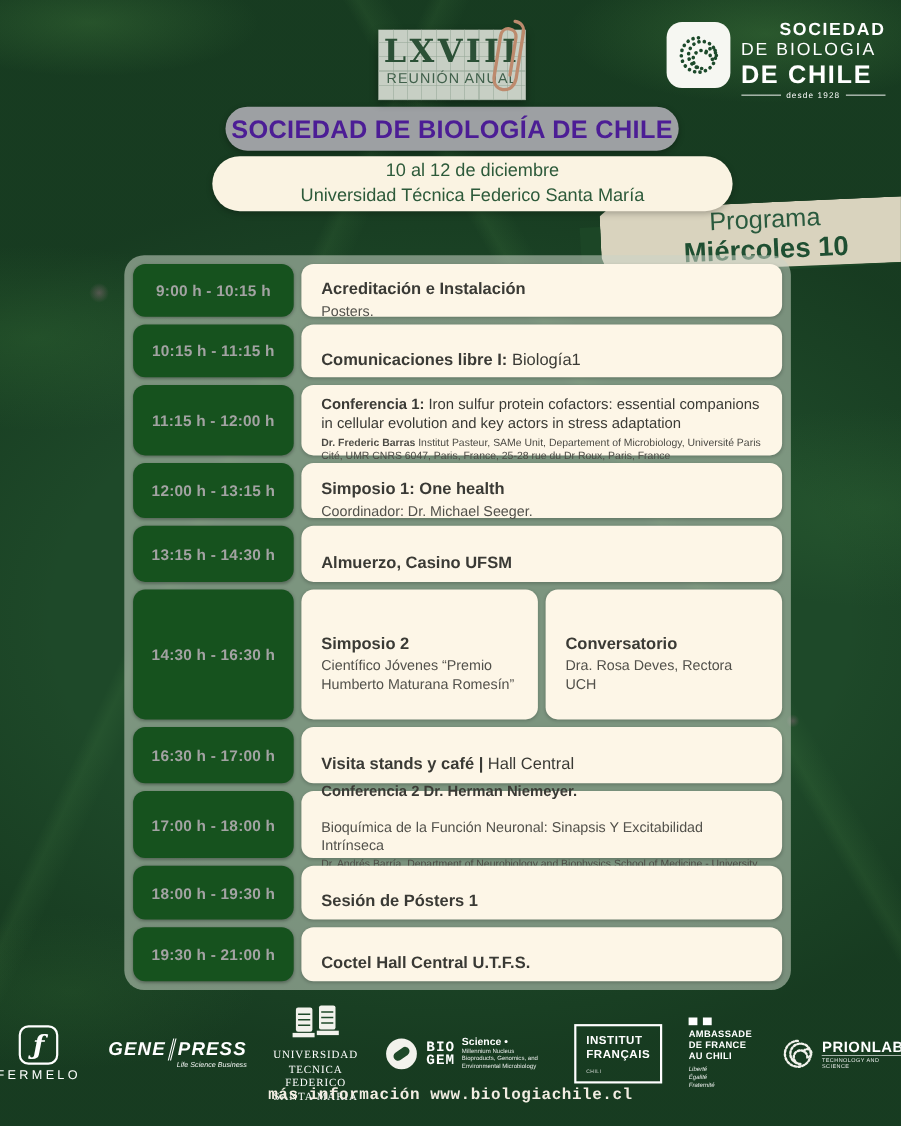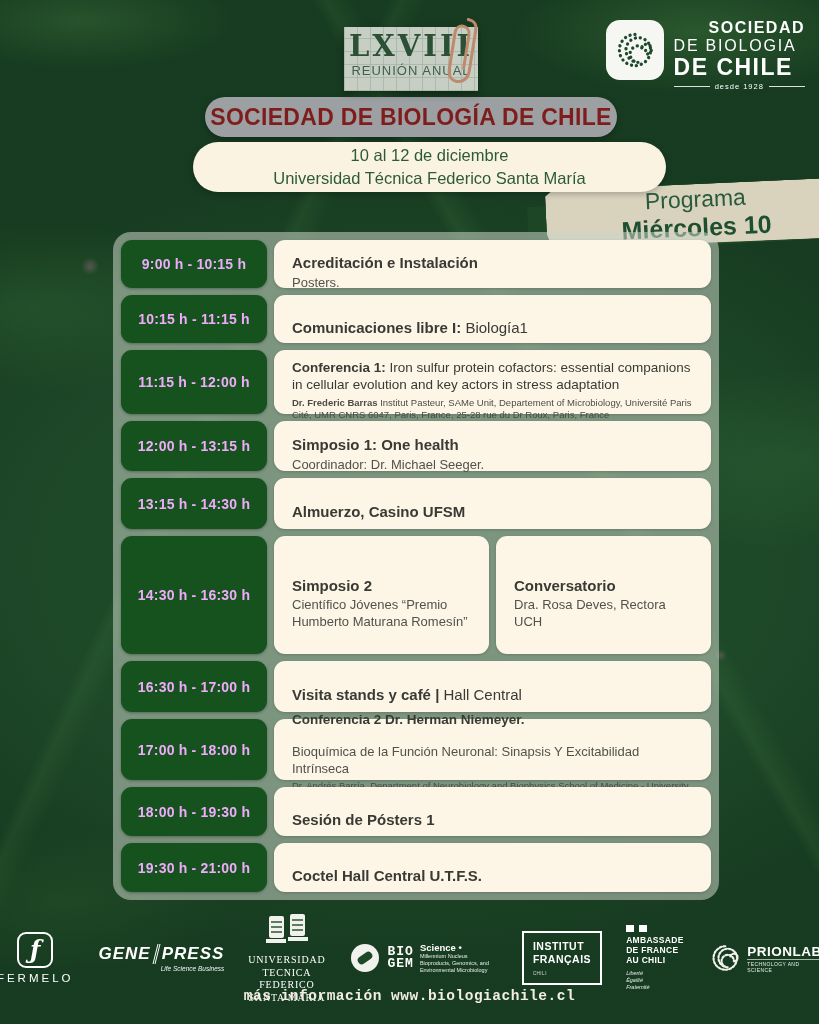--- a/index.html
+++ b/index.html
@@ -38,40 +38,40 @@
   .soclogo .box{width:58px;height:60px;background:#f6f7f2;border-radius:14px;display:flex;align-items:center;justify-content:center;}
   .soclogo .txt{color:#fff;line-height:1;}
   .soclogo .l1{font-size:16px;font-weight:bold;letter-spacing:1.5px;margin-left:35px;}
   .soclogo .l2{font-size:16px;letter-spacing:1.8px;margin-top:2px;}
   .soclogo .l3{font-size:23px;font-weight:bold;letter-spacing:1.5px;margin-top:2px;}
   .soclogo .since{display:flex;align-items:center;gap:5px;margin-top:4px;}
   .soclogo .since .ln{flex:1;height:1px;background:rgba(255,255,255,.85);}
   .soclogo .since .sv{font-size:7.5px;color:#fff;letter-spacing:1px;}
   
   .graybanner{position:absolute;left:205px;top:97px;width:412px;height:40px;background:#9da0a3;border-radius:21px;
-    display:flex;align-items:center;justify-content:center;font-size:23px;font-weight:bold;color:#7f1d1d;z-index:2;
+    display:flex;align-items:center;justify-content:center;font-size:23px;font-weight:bold;color:#4c1d95;z-index:2;
     box-shadow:0 2px 6px rgba(0,0,0,.3);letter-spacing:.3px;}
   .creambanner{position:absolute;left:193px;top:131px;width:473px;height:50px;background:#faf3e2;border-radius:25px;
     display:flex;flex-direction:column;align-items:center;justify-content:center;color:#2d5a3a;z-index:3;
     box-shadow:0 2px 6px rgba(0,0,0,.25);font-size:16.5px;line-height:1.4;margin-top:11px;}
   
   .tapeback{position:absolute;left:528px;top:198px;width:330px;height:48px;background:#1c4626;transform:rotate(-3.2deg);z-index:1;}
   .tape{position:absolute;left:546px;top:184px;width:300px;height:60px;background:#d9d3be;transform:rotate(-2.6deg);
     box-shadow:0 3px 8px rgba(0,0,0,.35);display:flex;flex-direction:column;align-items:center;justify-content:center;z-index:2;
     clip-path:polygon(0 10%,2.5% 0,100% 0,100% 100%,1.8% 97%,0 72%);}
   .tape .p1{font-size:23px;color:#2a5a3e;line-height:1.15;}
   .tape .p2{font-size:25px;font-weight:bold;color:#1f4f32;line-height:1.15;}
   
   .panel{position:absolute;left:113px;top:232px;width:606px;height:668px;background:rgba(203,211,199,.55);
     border-radius:18px;padding:8px;box-sizing:border-box;z-index:2;}
   .rows{display:flex;flex-direction:column;gap:7px;height:100%;}
   .row{display:flex;gap:7px;flex:none;}
   .row.grow{flex:1;}
   .h48{height:48px}.h50{height:50px}.h51{height:51px}.h61{height:61px}.h64{height:64px}.h118{height:118px}.h49{height:49px}
-  .time{width:146px;flex:none;background:#16521e;border-radius:11px;color:#f0abfc;font-weight:bold;font-size:14px;
+  .time{width:146px;flex:none;background:#16521e;border-radius:11px;color:#a3a3a3;font-weight:bold;font-size:14px;
     display:flex;align-items:center;justify-content:center;box-shadow:0 1px 3px rgba(0,0,0,.3);letter-spacing:.2px;}
   .card{flex:1;background:#fdf6e7;border-radius:11px;display:flex;flex-direction:column;justify-content:center;
     padding:24px 14px 6px 18px;box-sizing:border-box;box-shadow:0 1px 3px rgba(0,0,0,.18);}
   .split{flex:1;display:flex;flex-direction:row;gap:7px;}
   .t{font-size:15px;font-weight:bold;color:#3a3a35;line-height:1.25;}
   .t.sm{font-size:13.5px;}
   .t .r{font-weight:normal;}
   .s{font-size:13px;color:#52514b;margin-top:2px;line-height:1.3;}
   .f{font-size:9.5px;color:#4c4b45;margin-top:3px;line-height:1.3;}
   .f .b{font-weight:bold;}

